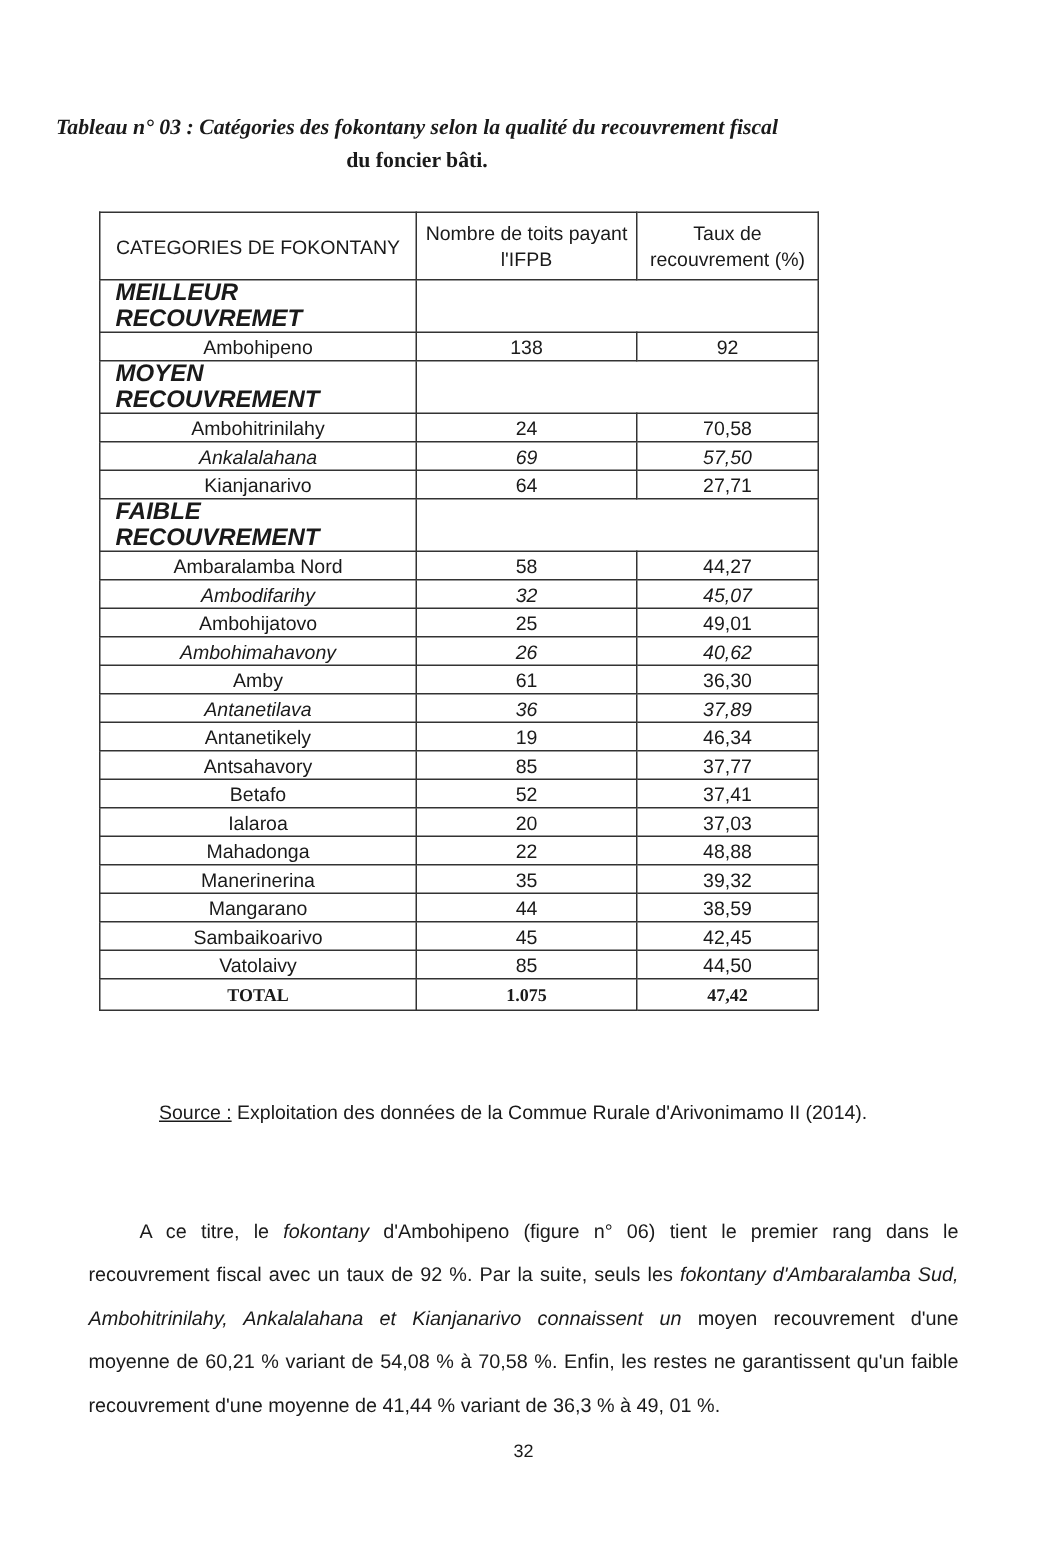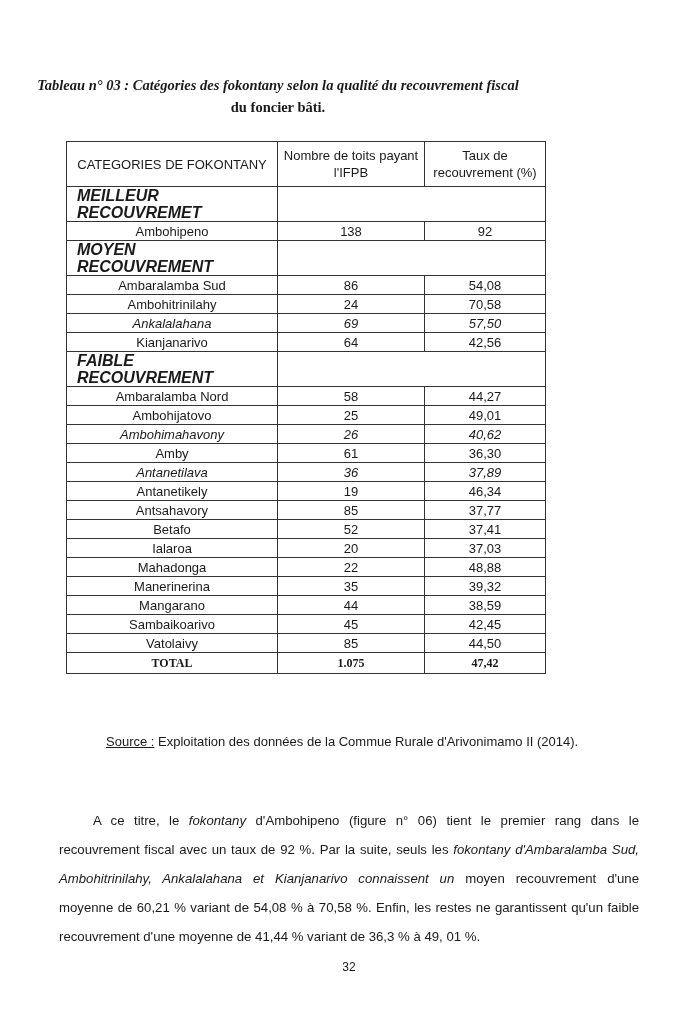--- a/index.html
+++ b/index.html
@@ -52,47 +52,47 @@
       <tr>
         <td>Ambohipeno</td>
         <td>138</td>
         <td>92</td>
       </tr>
       <tr class="cat">
         <td class="name">MOYEN RECOUVREMENT</td>
         <td class="blank" colspan="2"></td>
       </tr>
       <tr>
-        <td>Ambaralamba Sud</td>
-        <td>86</td>
-        <td>54,08</td>
-      </tr>
-      <tr>
         <td>Ambohitrinilahy</td>
         <td>24</td>
         <td>70,58</td>
       </tr>
       <tr>
         <td class="italic">Ankalalahana</td>
         <td class="italic">69</td>
         <td class="italic">57,50</td>
       </tr>
       <tr>
         <td>Kianjanarivo</td>
         <td>64</td>
-        <td>42,56</td>
+        <td>27,71</td>
       </tr>
       <tr class="cat">
         <td class="name">FAIBLE RECOUVREMENT</td>
         <td class="blank" colspan="2"></td>
       </tr>
       <tr>
         <td>Ambaralamba Nord</td>
         <td>58</td>
         <td>44,27</td>
+      </tr>
+      <tr>
+        <td class="italic">Ambodifarihy</td>
+        <td class="italic">32</td>
+        <td class="italic">45,07</td>
       </tr>
       <tr>
         <td>Ambohijatovo</td>
         <td>25</td>
         <td>49,01</td>
       </tr>
       <tr>
         <td class="italic">Ambohimahavony</td>
         <td class="italic">26</td>
         <td class="italic">40,62</td>

